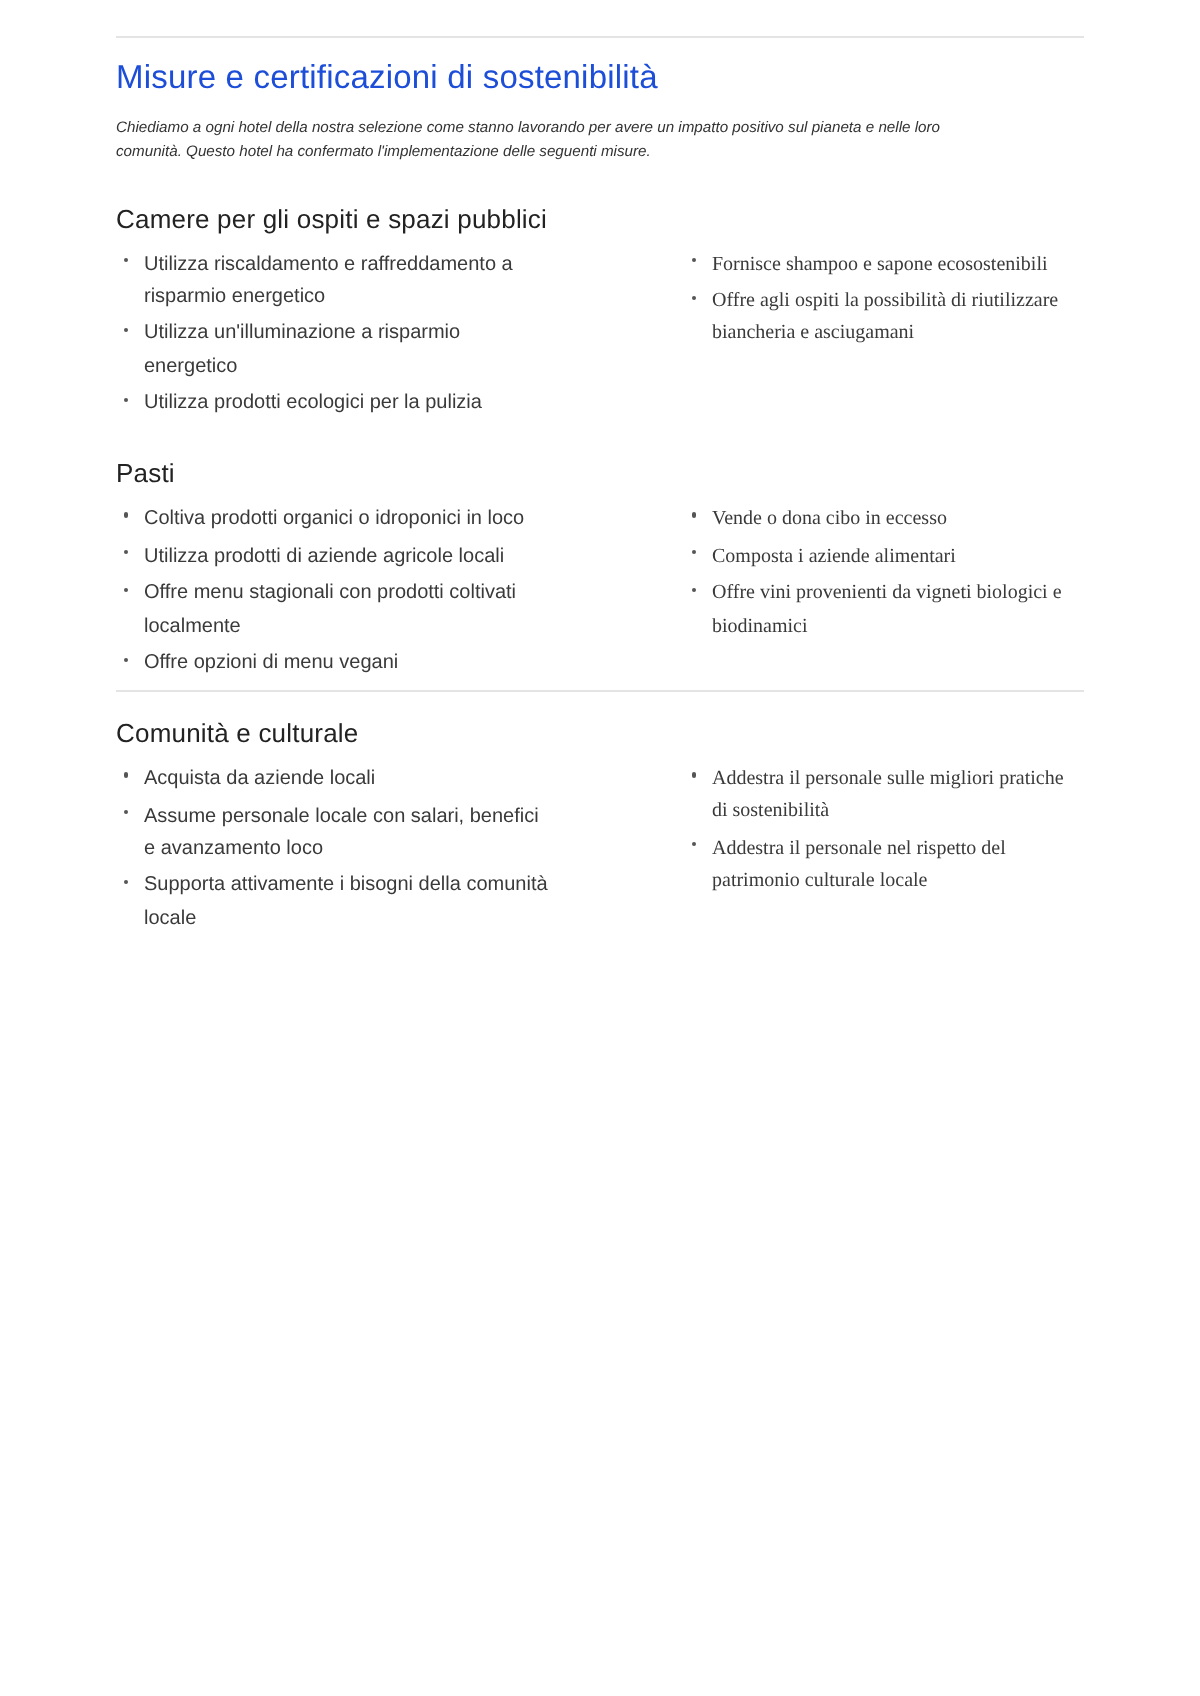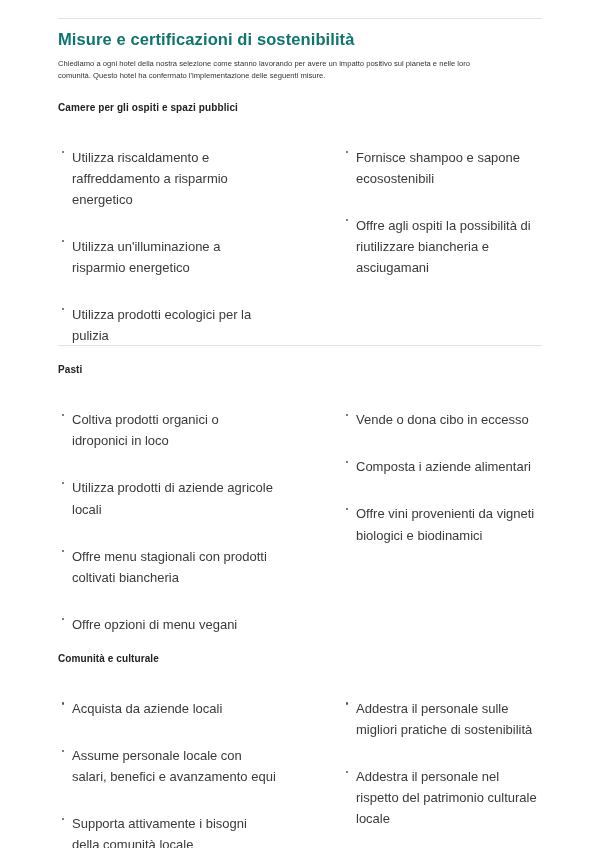--- a/index.html
+++ b/index.html
@@ -32,73 +32,74 @@
 
   .content {
     position: absolute;
     left: 58px;
     right: 58px;
     top: 30px;
   }
 
   h1.title {
     font-size: 16.5px;
-    font-weight: 700;
-    color: #0f766e;
+    font-weight: 400;
+    color: #1d4ed8;
     margin: 0 0 9px 0;
     letter-spacing: 0.1px;
   }
 
   p.intro {
     font-size: 7.6px;
     line-height: 1.55;
     color: #333333;
     margin: 0 0 20px 0;
     max-width: 430px;
+    font-style: italic;
   }
 
   .section {
     margin-bottom: 16px;
   }
   .section:last-child { margin-bottom: 0; }
 
   h2.section-title {
-    font-size: 10px;
-    font-weight: 700;
+    font-size: 13px;
+    font-weight: 400;
     color: #222222;
     margin: 0 0 8px 0;
     letter-spacing: 0.1px;
   }
 
   .cols {
     display: flex;
     gap: 0px;
   }
   .col {
     width: 50%;
     box-sizing: border-box;
   }
   .col.right {
     padding-left: 42px;
+    font-family: Liberation Serif, serif;
   }
 
   ul.items {
     list-style: none;
     margin: 0;
     padding: 0;
   }
   ul.items li {
     position: relative;
     padding-left: 14px;
-    font-size: 13px;
+    font-size: 10px;
     line-height: 1.62;
     color: #3a3a3a;
     margin-bottom: 2.5px;
     max-width: 205px;
-    margin-top: 26px;
   }
   ul.items li:before {
     content: "";
     position: absolute;
     left: 4px;
     top: 4.3px;
     width: 2.4px;
     height: 2.4px;
     border-radius: 50%;
     background: #555555;
@@ -136,41 +137,41 @@
       </div>
     </div>
 
     <div class="section">
       <h2 class="section-title">Pasti</h2>
       <div class="cols">
         <div class="col left">
           <ul class="items">
             <li>Coltiva prodotti organici o idroponici in loco</li>
             <li>Utilizza prodotti di aziende agricole locali</li>
-            <li>Offre menu stagionali con prodotti coltivati biancheria</li>
+            <li>Offre menu stagionali con prodotti coltivati localmente</li>
             <li>Offre opzioni di menu vegani</li>
           </ul>
         </div>
         <div class="col right">
           <ul class="items">
             <li>Vende o dona cibo in eccesso</li>
             <li>Composta i aziende alimentari</li>
             <li>Offre vini provenienti da vigneti biologici e biodinamici</li>
           </ul>
         </div>
       </div>
     </div>
 
     <div class="section">
       <h2 class="section-title">Comunità e culturale</h2>
       <div class="cols">
         <div class="col left">
           <ul class="items">
             <li>Acquista da aziende locali</li>
-            <li>Assume personale locale con salari, benefici e avanzamento equi</li>
+            <li>Assume personale locale con salari, benefici e avanzamento loco</li>
             <li>Supporta attivamente i bisogni della comunità locale</li>
           </ul>
         </div>
         <div class="col right">
           <ul class="items">
             <li>Addestra il personale sulle migliori pratiche di sostenibilità</li>
             <li>Addestra il personale nel rispetto del patrimonio culturale locale</li>
           </ul>
         </div>
       </div>

